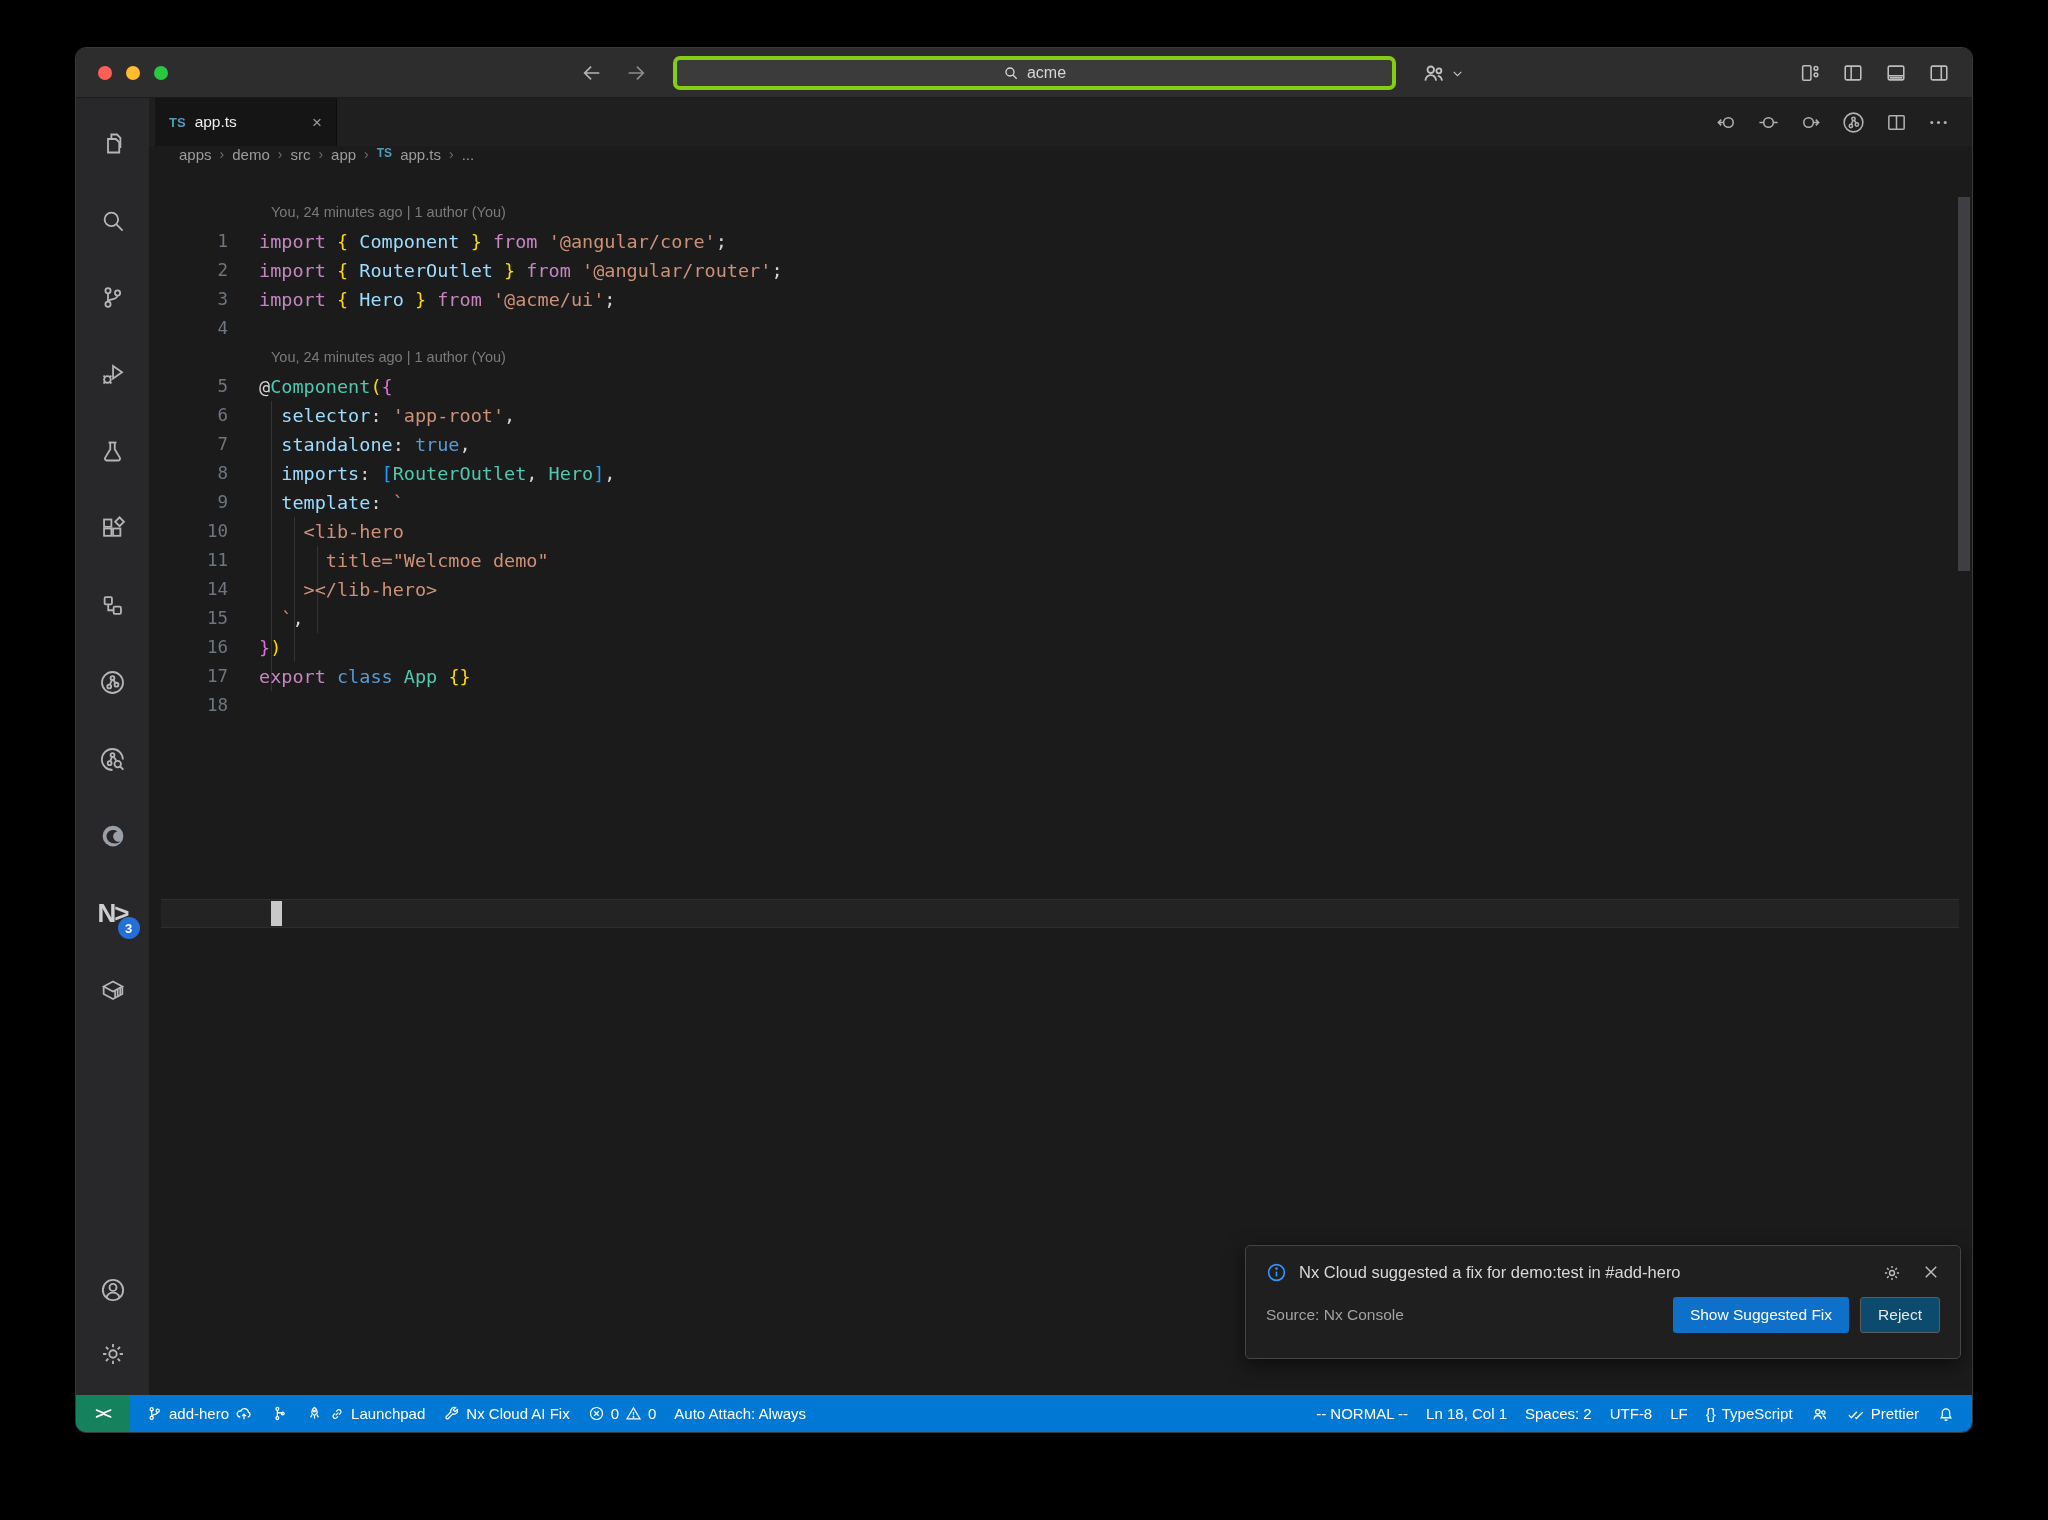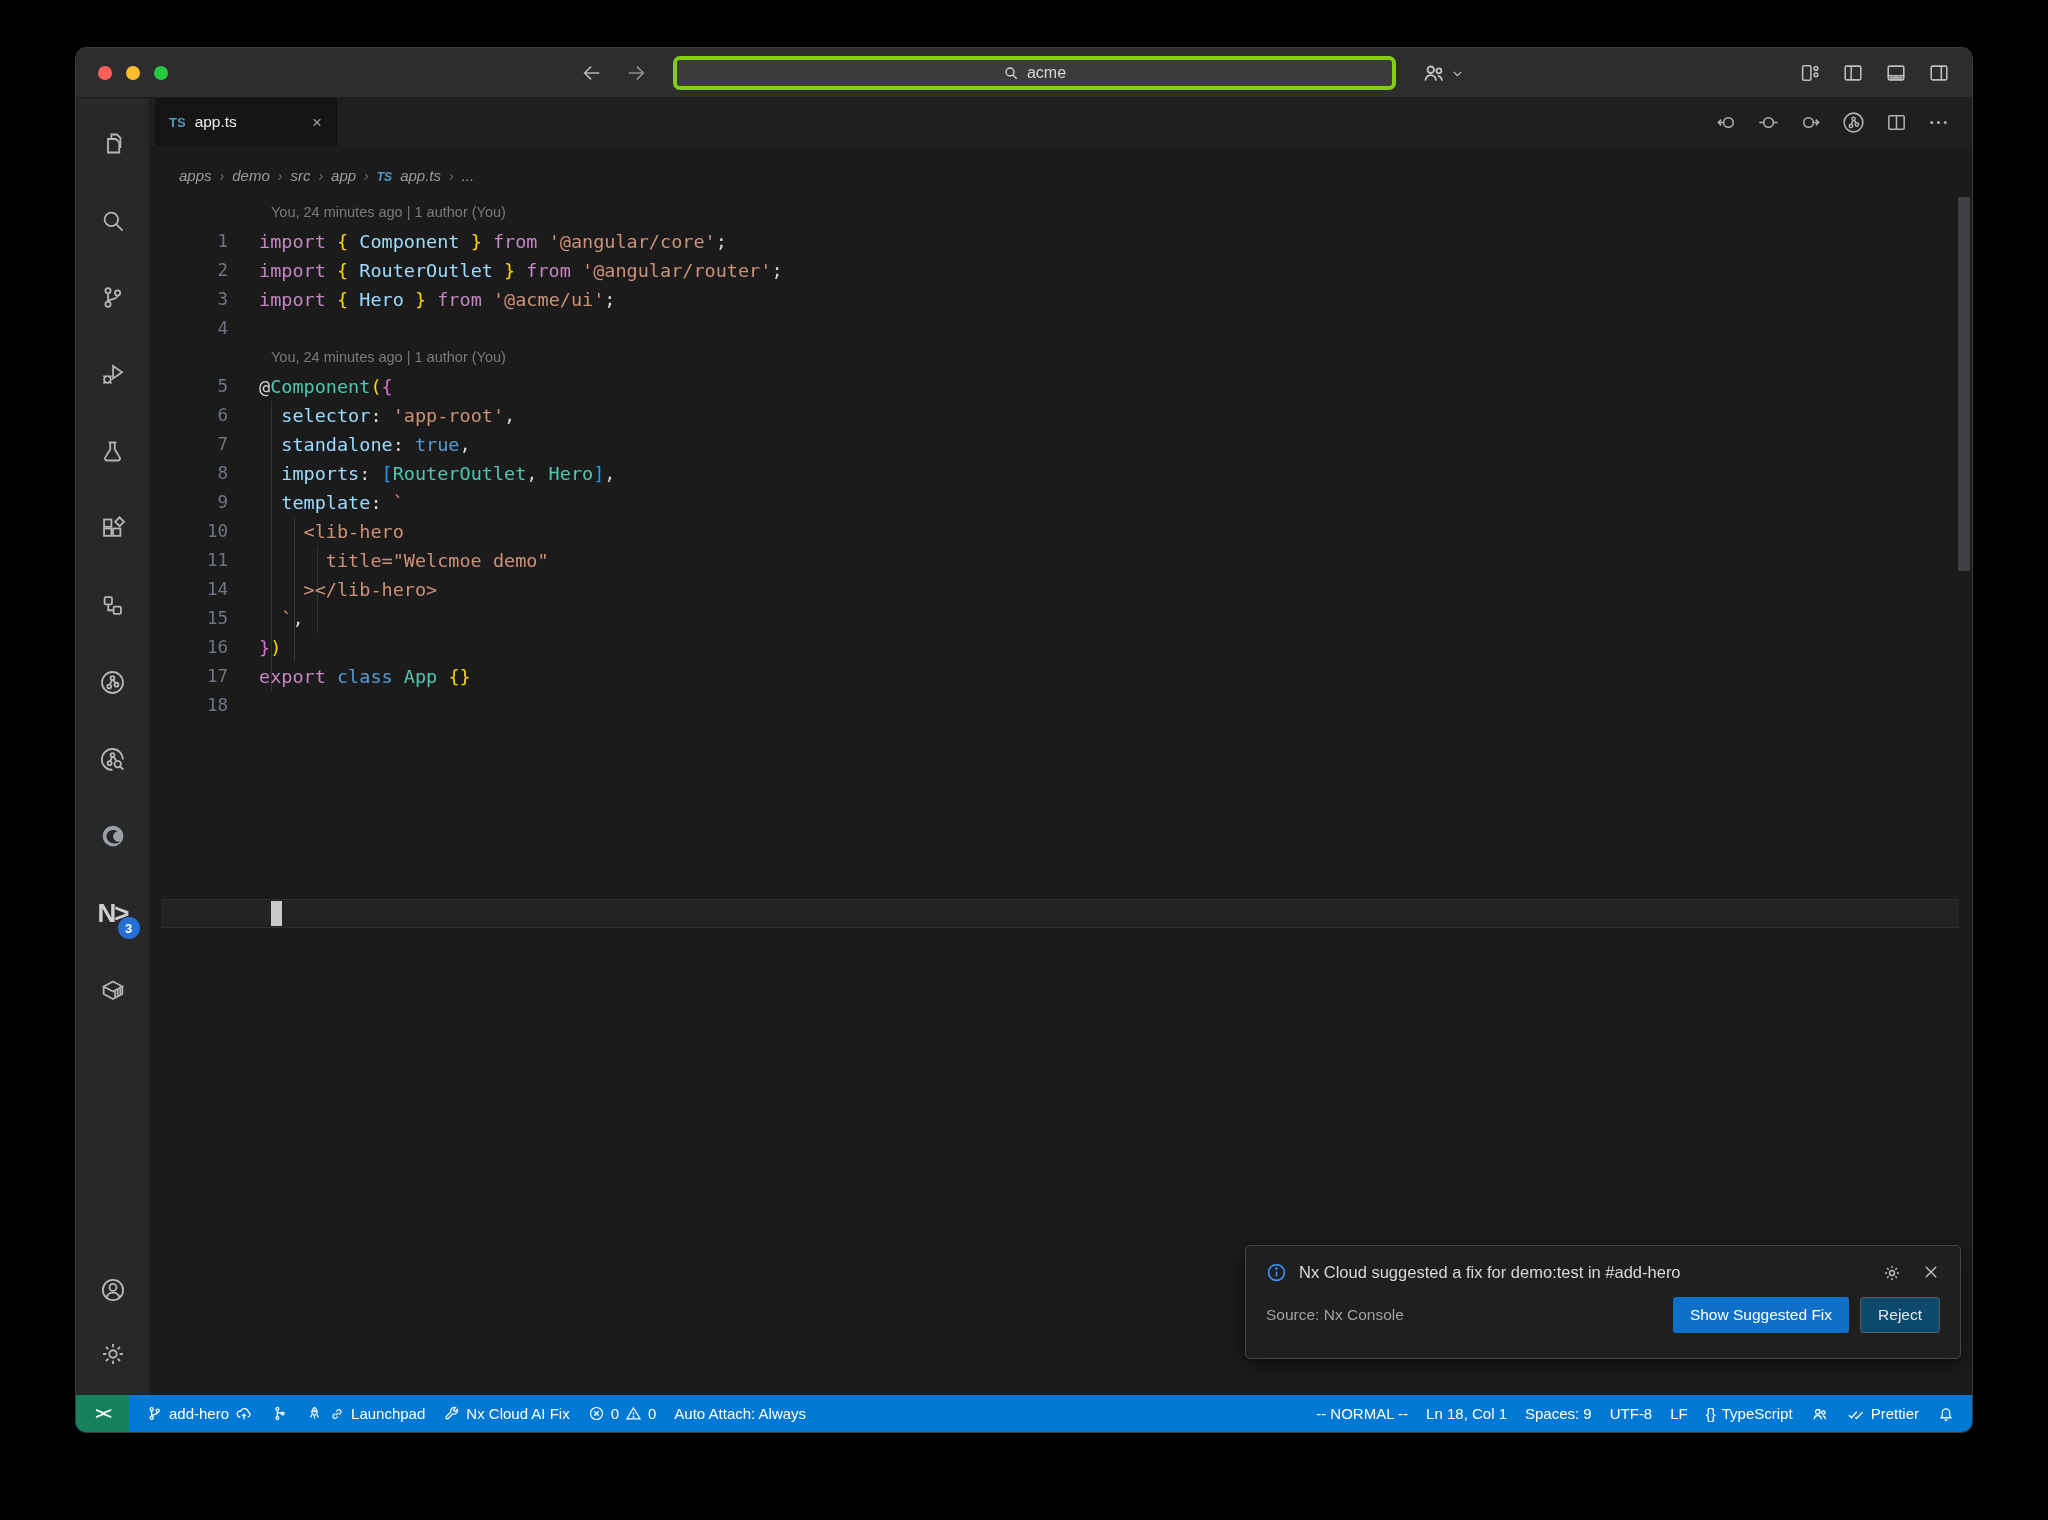--- a/index.html
+++ b/index.html
@@ -44,22 +44,22 @@
               display:flex; align-items:stretch; }
   .tab { margin-left:6px; width:182px; background:#151516; display:flex; align-items:center; gap:9px;
          padding:0 14px; border-right:1px solid #0e0e0e; }
   .ts-chip { color:#519ABA; font-weight:700; font-size:13px; }
   .tab-name { color:#ececec; font-size:15.5px; }
   .tab-close { margin-left:auto; color:#9d9d9d; font-size:17px; line-height:1; }
   .editor-actions { margin-left:auto; display:flex; align-items:center; gap:19px; padding-right:22px; color:#b0b0b0; }
 
   
   .breadcrumbs { position:absolute; left:73px; top:98px; right:0; height:38px; background:#1B1B1C;
-                 display:flex; align-items:flex-end; gap:8px; padding-left:30px;
-                 color:#9c9c9c; font-size:15px;font-style:italic; }
+                 display:flex; align-items:flex-start; gap:8px; padding-left:30px;
+                 color:#9c9c9c; font-size:15px; }
   .crumb-sep { color:#6f6f6f; font-size:14px; }
   .crumb-ts { color:#519ABA; font-weight:700; font-size:12px; }
 
   
   .editor { position:absolute; left:73px; top:136px; right:0; bottom:37px; background:#1B1B1C;margin-left:12px; }
   .rows { position:absolute; left:0; top:14px; right:0; }
   .row { height:29px; position:relative; white-space:pre;
          font-family:"DejaVu Sans Mono", monospace; font-size:18.5px; line-height:29px; }
   .row .gutter { position:absolute; left:0; top:0; width:67px; text-align:right; color:#6E7681;
                  font-size:17.5px; }
@@ -505,21 +505,21 @@
       <span>Auto Attach: Always</span>
     </div>
     <div class="sb-right">
       <div class="sb-item">
           <span>-- NORMAL --</span>
         </div>
       <div class="sb-item">
           <span>Ln 18, Col 1</span>
         </div>
       <div class="sb-item">
-          <span>Spaces: 9</span>
+          <span>Spaces: 2</span>
         </div>
       <div class="sb-item">
           <span>UTF-8</span>
         </div>
       <div class="sb-item">
           <span>LF</span>
         </div>
       <div class="sb-item">
         <span>{}</span>
         <span>TypeScript</span>

